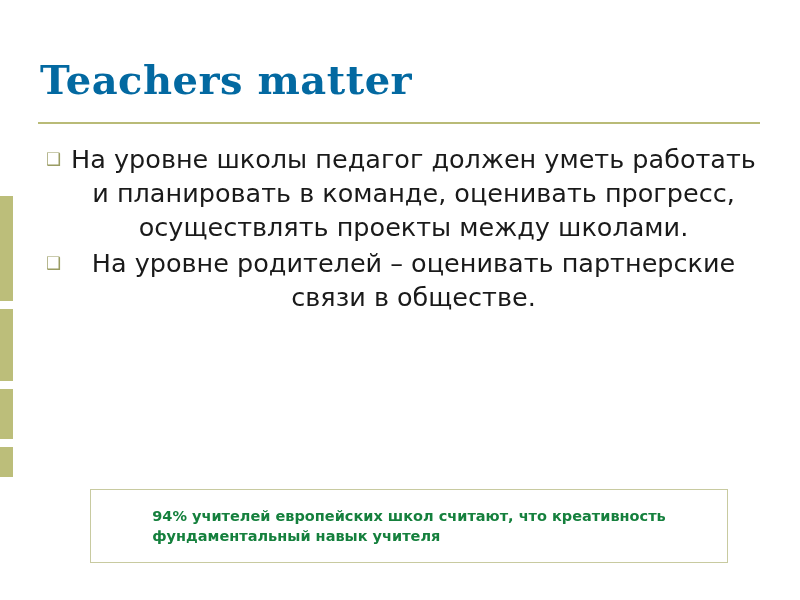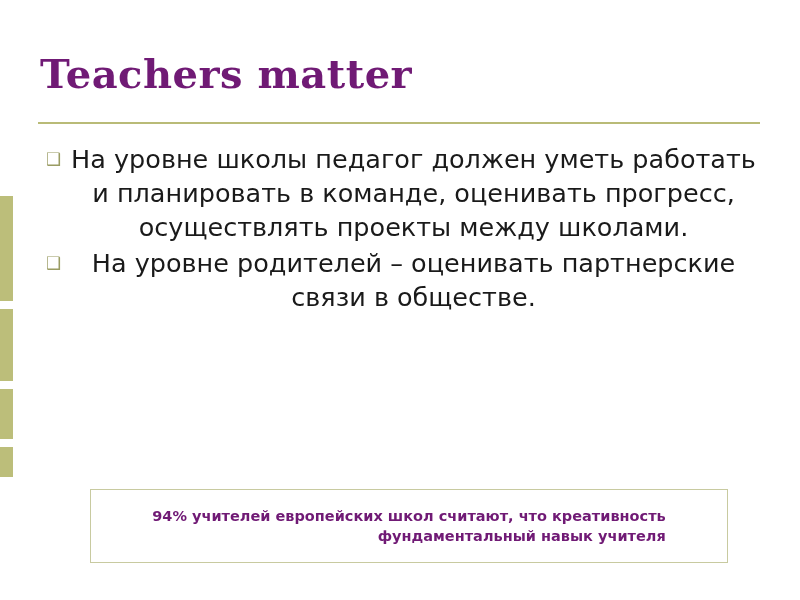--- a/index.html
+++ b/index.html
@@ -29,26 +29,26 @@
   }
   .left-bar.b1 { top: 196px;  height: 105px; }
   .left-bar.b2 { top: 309px;  height: 72px;  }
   .left-bar.b3 { top: 389px;  height: 50px;  }
   .left-bar.b4 { top: 447px;  height: 30px;  }
 
   
   .title {
     position: absolute;
     left: 40px;
-    top: 52px;
+    top: 58px;
     width: 720px;
     font-family: "DejaVu Serif", "Liberation Serif", serif;
     font-size: 40px;
     font-weight: bold;
-    color: #701a75;
+    color: #0369a1;
     letter-spacing: 0.5px;
     line-height: 1.1;
   }
   .title-rule {
     position: absolute;
     left: 38px;
     top: 122px;
     width: 722px;
     height: 2px;
     background: #b9bb77;
@@ -98,22 +98,22 @@
     background: #ffffff;
     box-sizing: border-box;
     display: flex;
     align-items: center;
     justify-content: center;
   }
   .callout-text {
     font-family: "DejaVu Sans", "Liberation Sans", sans-serif;
     font-size: 14.5px;
     font-weight: bold;
-    color: #701a75;
-    text-align: right;
+    color: #15803d;
+    text-align: left;
     line-height: 20px;
     padding: 0 12px;
   }
 </style>
 </head>
 <body>
 
 <div class="slide">
 
   <div class="left-bar b1"></div>

